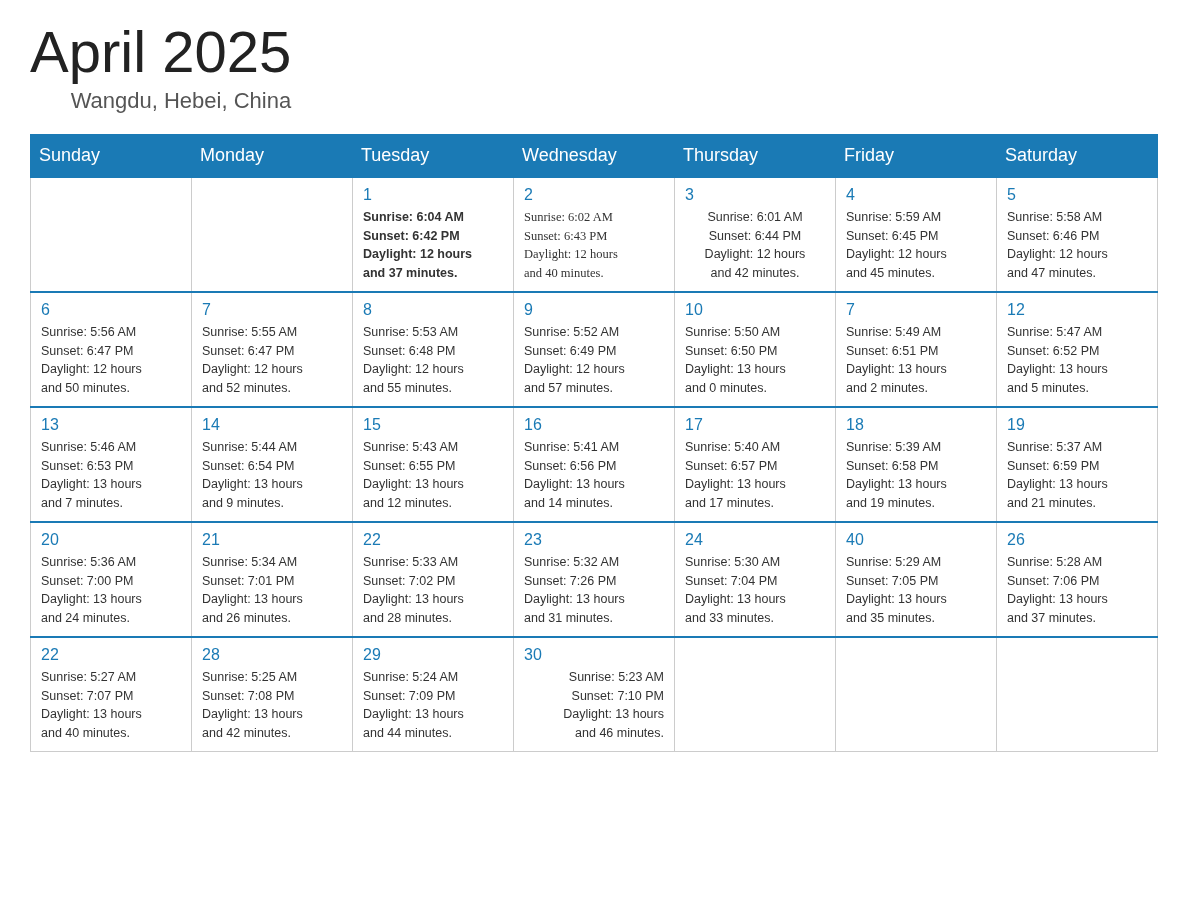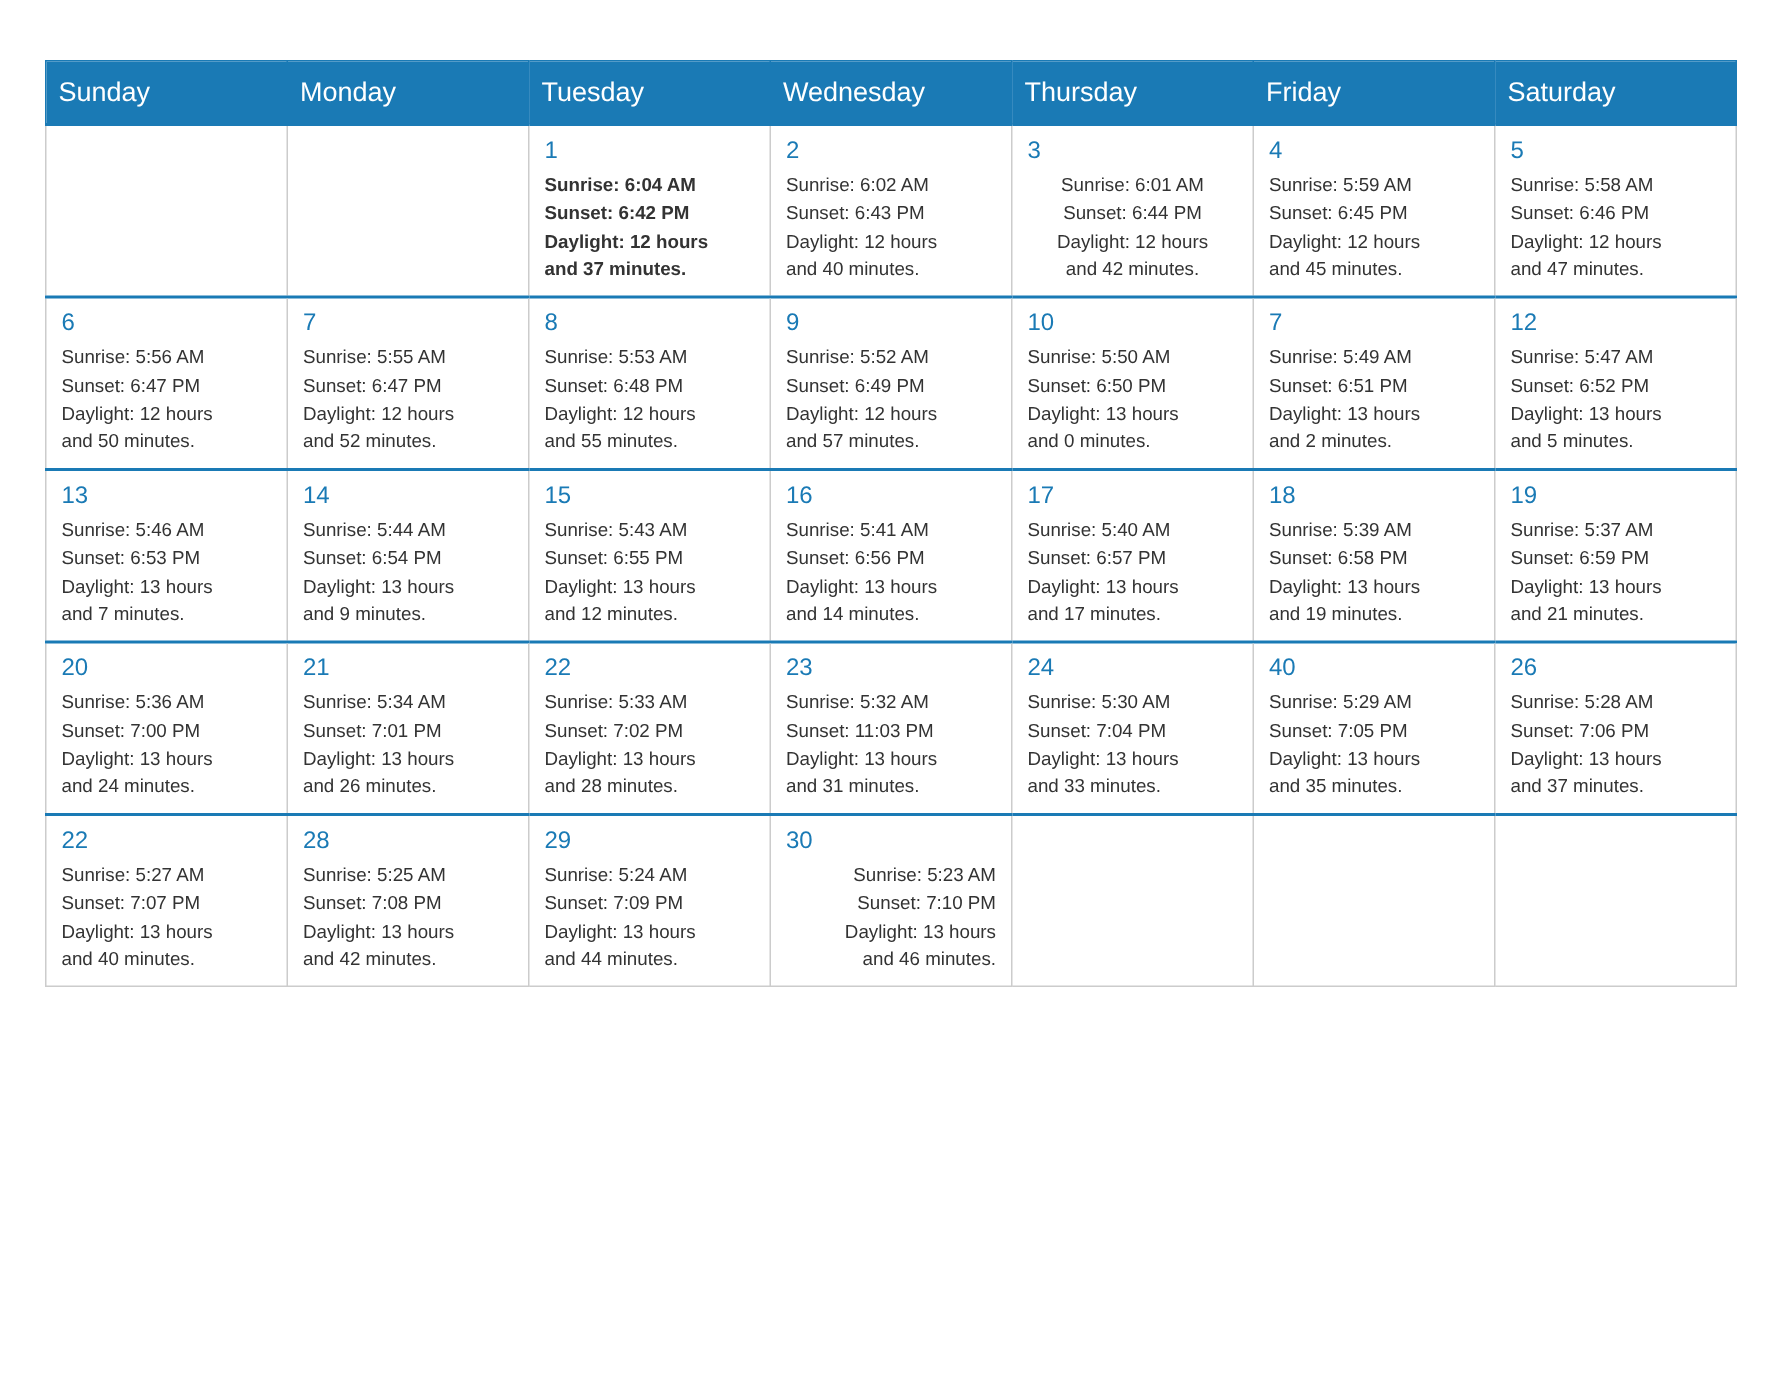--- a/index.html
+++ b/index.html
@@ -102,20 +102,24 @@
       background: #fff;
     }
     tr.week-row td {
       border-top: 2px solid #1a7ab5;
     }
   </style>
 </head>
 <body>
 
 <div class="header">
+  <div class="title-area">
+    <div class="month-title">April 2025</div>
+    <div class="location">Wangdu, Hebei, China</div>
+  </div>
 </div>
 
 <table class="calendar">
   <thead>
     <tr>
     <th>Sunday</th>
         <th>Monday</th>
         <th>Tuesday</th>
         <th>Wednesday</th>
         <th>Thursday</th>
@@ -129,21 +133,21 @@
         <td class="empty-cell"></td>
         <td>
           <span class="day-number">1</span>
           <div class="day-info" style="white-space: pre-line; font-weight: bold;">Sunrise: 6:04 AM
 Sunset: 6:42 PM
 Daylight: 12 hours
 and 37 minutes.</div>
         </td>
         <td>
           <span class="day-number">2</span>
-          <div class="day-info" style="white-space: pre-line;">Sunrise: 6:02 AM
+          <div class="day-info" style="white-space: pre-line; font-family: Liberation Serif, serif;">Sunrise: 6:02 AM
 Sunset: 6:43 PM
 Daylight: 12 hours
 and 40 minutes.</div>
         </td>
         <td>
           <span class="day-number">3</span>
           <div class="day-info" style="white-space: pre-line; text-align: center;">Sunrise: 6:01 AM
 Sunset: 6:44 PM
 Daylight: 12 hours
 and 42 minutes.</div>
@@ -283,21 +287,21 @@
         <td>
           <span class="day-number">22</span>
           <div class="day-info" style="white-space: pre-line;">Sunrise: 5:33 AM
 Sunset: 7:02 PM
 Daylight: 13 hours
 and 28 minutes.</div>
         </td>
         <td>
           <span class="day-number">23</span>
           <div class="day-info" style="white-space: pre-line;">Sunrise: 5:32 AM
-Sunset: 11:03 PM
+Sunset: 7:26 PM
 Daylight: 13 hours
 and 31 minutes.</div>
         </td>
         <td>
           <span class="day-number">24</span>
           <div class="day-info" style="white-space: pre-line;">Sunrise: 5:30 AM
 Sunset: 7:04 PM
 Daylight: 13 hours
 and 33 minutes.</div>
         </td>

